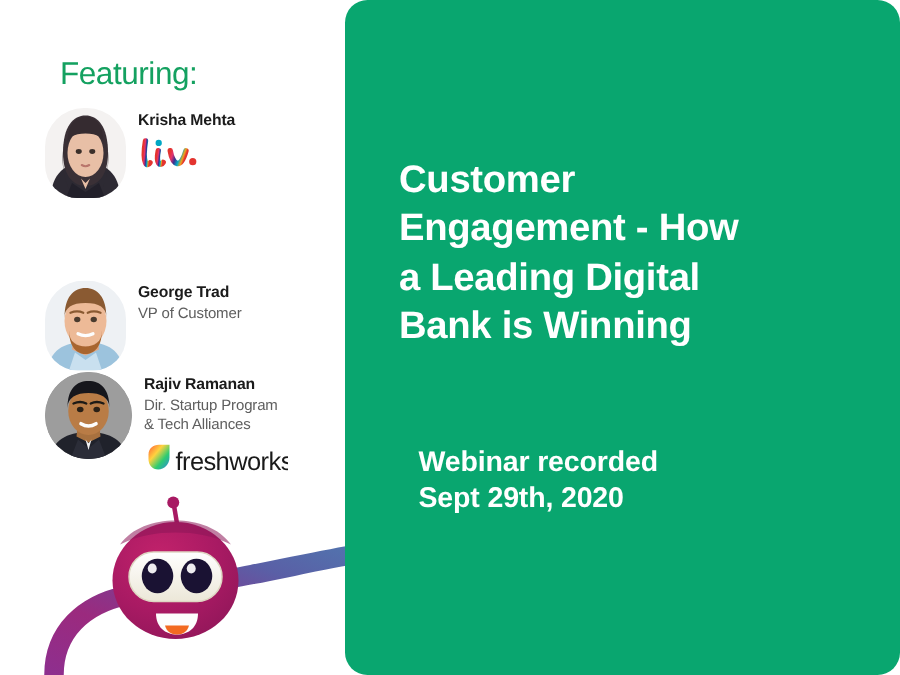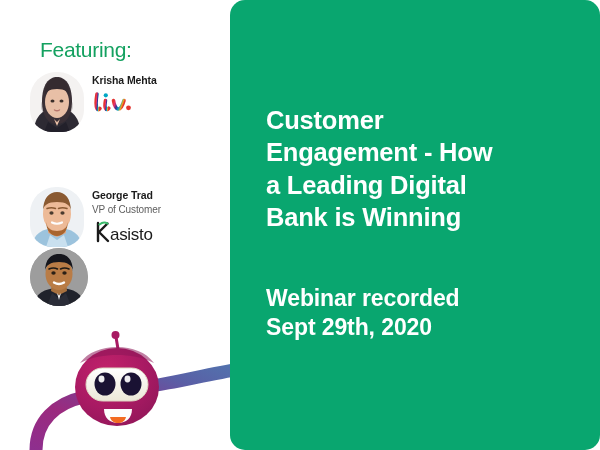--- a/index.html
+++ b/index.html
@@ -38,25 +38,25 @@
     color: #ffffff;
     font-size: 25.5px;
     font-weight: bold;
     line-height: 1.27;
     letter-spacing: -0.2px;
     margin: 0;
     white-space: pre-line;
   }
   .webinar-date {
     color: #ffffff;
-    font-size: 23px;
+    font-size: 19px;
     font-weight: bold;
     line-height: 1.28;
     letter-spacing: -0.1px;
-    margin: 0;
+    margin: 13px;
     position: absolute;
     top: 180px;
     left: 0;
     white-space: pre-line;
   }
 
   
   .left-panel {
     position: absolute;
     left: 0;
@@ -208,48 +208,58 @@
           <ellipse cx="32.5" cy="26" rx="2.1" ry="1.8" fill="#4a3b2e"></ellipse>
           <path d="M17 21.5 Q21.5 19.8 25.5 21.5" stroke="#8a5a32" stroke-width="1.5" fill="none" stroke-linecap="round"></path>
           <path d="M28.5 21.5 Q32.5 19.8 37 21.5" stroke="#8a5a32" stroke-width="1.5" fill="none" stroke-linecap="round"></path>
           <path d="M22 35.5 Q27 38 32 35.5" stroke="#fdfdfd" stroke-width="2.2" fill="none" stroke-linecap="round"></path>
           <path d="M20 48 L27 53 L34 48 L38 60 L16 60 Z" fill="#c9e0ef"></path>
         </svg>
       </div>
       <div class="speaker-text">
         <p class="speaker-name">George Trad</p>
         <p class="speaker-role">VP of Customer</p>
-        <div class="company-logo">
-          <svg width="78" height="22" viewBox="0 0 78 22" aria-hidden="true">
-            <path d="M6 2 L6 20" stroke="#1a1a1a" stroke-width="2.4" stroke-linecap="round"></path>
-            <path d="M6.5 11.5 L15.5 2.5" stroke="#1a1a1a" stroke-width="2.4" stroke-linecap="round"></path>
-            <path d="M7 11 L16 20" stroke="#1a1a1a" stroke-width="2.4" stroke-linecap="round"></path>
-            <path d="M7.5 3.5 C10.5 1 13.5 1.2 15.5 2.6" stroke="#3aba6a" stroke-width="2" fill="none" stroke-linecap="round"></path>
-            <text x="18" y="19" font-family="'Liberation Sans', sans-serif" font-size="17" fill="#1a1a1a" letter-spacing="-0.3">asisto</text>
-          </svg>
-        </div>
       </div>
     </div>
 
     <div class="speaker" id="speaker-2">
       <div class="avatar circle">
         <svg viewBox="0 0 58 58" preserveAspectRatio="xMidYMid slice" aria-hidden="true">
           <circle cx="29" cy="29" r="29" fill="#9d9d9d"></circle>
           <path d="M3 58 C5 46 14 40 29 40 C44 40 53 46 55 58 Z" fill="#20222b"></path>
           <path d="M22 33 L36 33 L37 43 L29 47 L21 43 Z" fill="#a8713f"></path>
           <ellipse cx="29" cy="26" rx="13.5" ry="16" fill="#b97c46"></ellipse>
           <path d="M15 24 C15 11 21 6 29 6 C37 6 43 11 43 24 C43 17 37 14 29 14 C21 14 15 17 15 24 Z" fill="#16161c"></path>
           <ellipse cx="23.5" cy="25" rx="2.2" ry="1.8" fill="#2a2016"></ellipse>
           <ellipse cx="34.5" cy="25" rx="2.2" ry="1.8" fill="#2a2016"></ellipse>
           <path d="M19 21 Q23.5 19 27.5 21" stroke="#1d1a16" stroke-width="1.6" fill="none" stroke-linecap="round"></path>
           <path d="M30.5 21 Q34.5 19 39 21" stroke="#1d1a16" stroke-width="1.6" fill="none" stroke-linecap="round"></path>
           <path d="M24 34.5 Q29 37.5 34 34.5" stroke="#fdfdfd" stroke-width="2.4" fill="none" stroke-linecap="round"></path>
           <path d="M22 45 L29 51 L36 45 L41 58 L17 58 Z" fill="#2b2d38"></path>
           <path d="M27 45 L29 52 L31 45 L29 47.5 Z" fill="#f2f2f2"></path>
         </svg>
+      </div>
+      <div class="speaker-text">
+        <p class="speaker-name">Rajiv Ramanan</p>
+        <p class="speaker-role">Dir. Startup Program
+&amp; Tech Alliances</p>
+        <div class="company-logo">
+          <svg width="96" height="22" viewBox="0 0 96 22" aria-hidden="true">
+            <defs>
+              <linearGradient id="fwGrad" x1="0" y1="0" x2="1" y2="1">
+                <stop offset="0%" stop-color="#ff5b36"></stop>
+                <stop offset="35%" stop-color="#ffd23f"></stop>
+                <stop offset="65%" stop-color="#2ecc71"></stop>
+                <stop offset="100%" stop-color="#2e86de"></stop>
+              </linearGradient>
+            </defs>
+            <path d="M3 8 C3 4 6 1.5 10 1.5 L17 1.5 L17 10 C17 14.5 13.5 18 9.5 18 C5.5 18 3 15 3 11 Z" fill="url(#fwGrad)"></path>
+            <text x="21" y="18" font-family="'Liberation Sans', sans-serif" font-size="17" fill="#1a1a1a" letter-spacing="-0.4">freshworks</text>
+          </svg>
+        </div>
       </div>
     </div>
 
     <div class="mascot">
       <svg viewBox="0 0 225 125" aria-hidden="true">
         <defs>
           <linearGradient id="ribbonGrad" x1="0" y1="1" x2="1" y2="0">
             <stop offset="0%" stop-color="#8e2f8e"></stop>
             <stop offset="30%" stop-color="#9b2a7e"></stop>
             <stop offset="55%" stop-color="#7a3f94"></stop>

